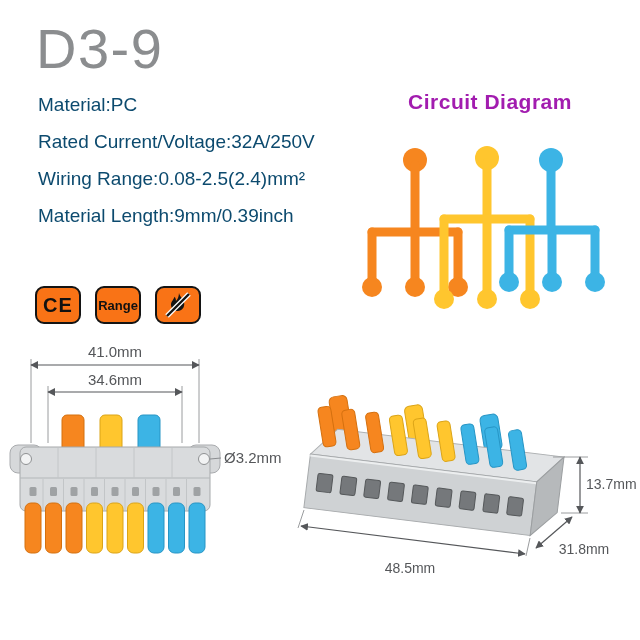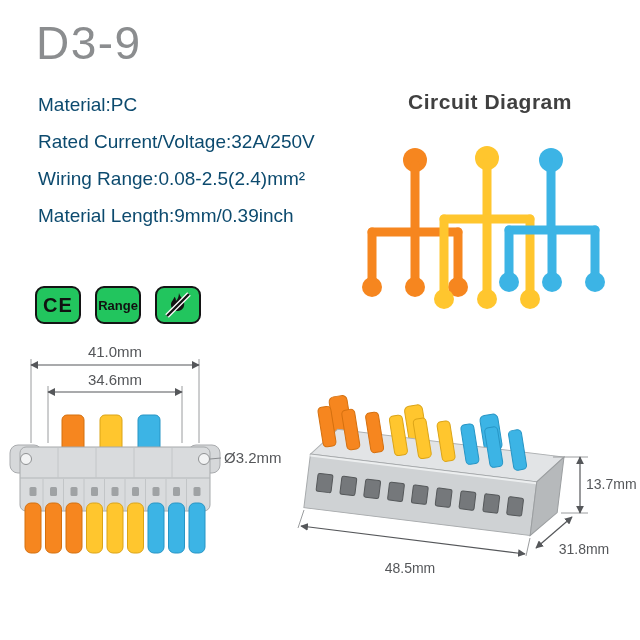--- a/index.html
+++ b/index.html
@@ -1,24 +1,24 @@
 <!DOCTYPE html>
 <html><head>
 <meta charset="utf-8">
 <style>
   html,body{margin:0;padding:0;}
   body{width:640px;height:640px;background:#ffffff;font-family:"Liberation Sans",sans-serif;position:relative;overflow:hidden;}
   .page{position:absolute;inset:0;}
-  .title{position:absolute;left:36px;top:16px;font-size:46px;font-weight:400;color:#8b8d8f;letter-spacing:1.5px;}
+  .title{position:absolute;left:36px;top:16px;font-size:56px;font-weight:400;color:#8b8d8f;letter-spacing:1.5px;}
   .specs{position:absolute;left:38px;top:86px;margin:0;padding:0;list-style:none;color:#0c4a6e;font-size:19px;line-height:37px;}
   .certs{position:absolute;left:35px;top:286px;display:flex;gap:14px;}
-  .badge{width:46px;height:38px;border:2.5px solid #141414;border-radius:9px;display:flex;align-items:center;justify-content:center;background:#22c55e;box-sizing:border-box;}
+  .badge{width:46px;height:38px;border:2.5px solid #141414;border-radius:9px;display:flex;align-items:center;justify-content:center;background:#f97316;box-sizing:border-box;}
   .badge.ce{font-size:20px;font-weight:700;color:#111;letter-spacing:1px;}
   .badge.rohs{font-size:13px;font-weight:700;color:#111;}
-  .cd-title{position:absolute;left:388px;top:90px;width:204px;text-align:center;font-size:21px;font-weight:700;color:#404040;letter-spacing:.5px;}
+  .cd-title{position:absolute;left:388px;top:90px;width:204px;text-align:center;font-size:21px;font-weight:700;color:#a21caf;letter-spacing:.5px;}
   .layer{position:absolute;}
   svg text{font-family:"Liberation Sans",sans-serif;fill:#55575a;}
   .dim-text{font-size:15px;}
   .dim-text-sm{font-size:14px;}
 </style>
 </head>
 <body>
 
 <div class="page">
 

